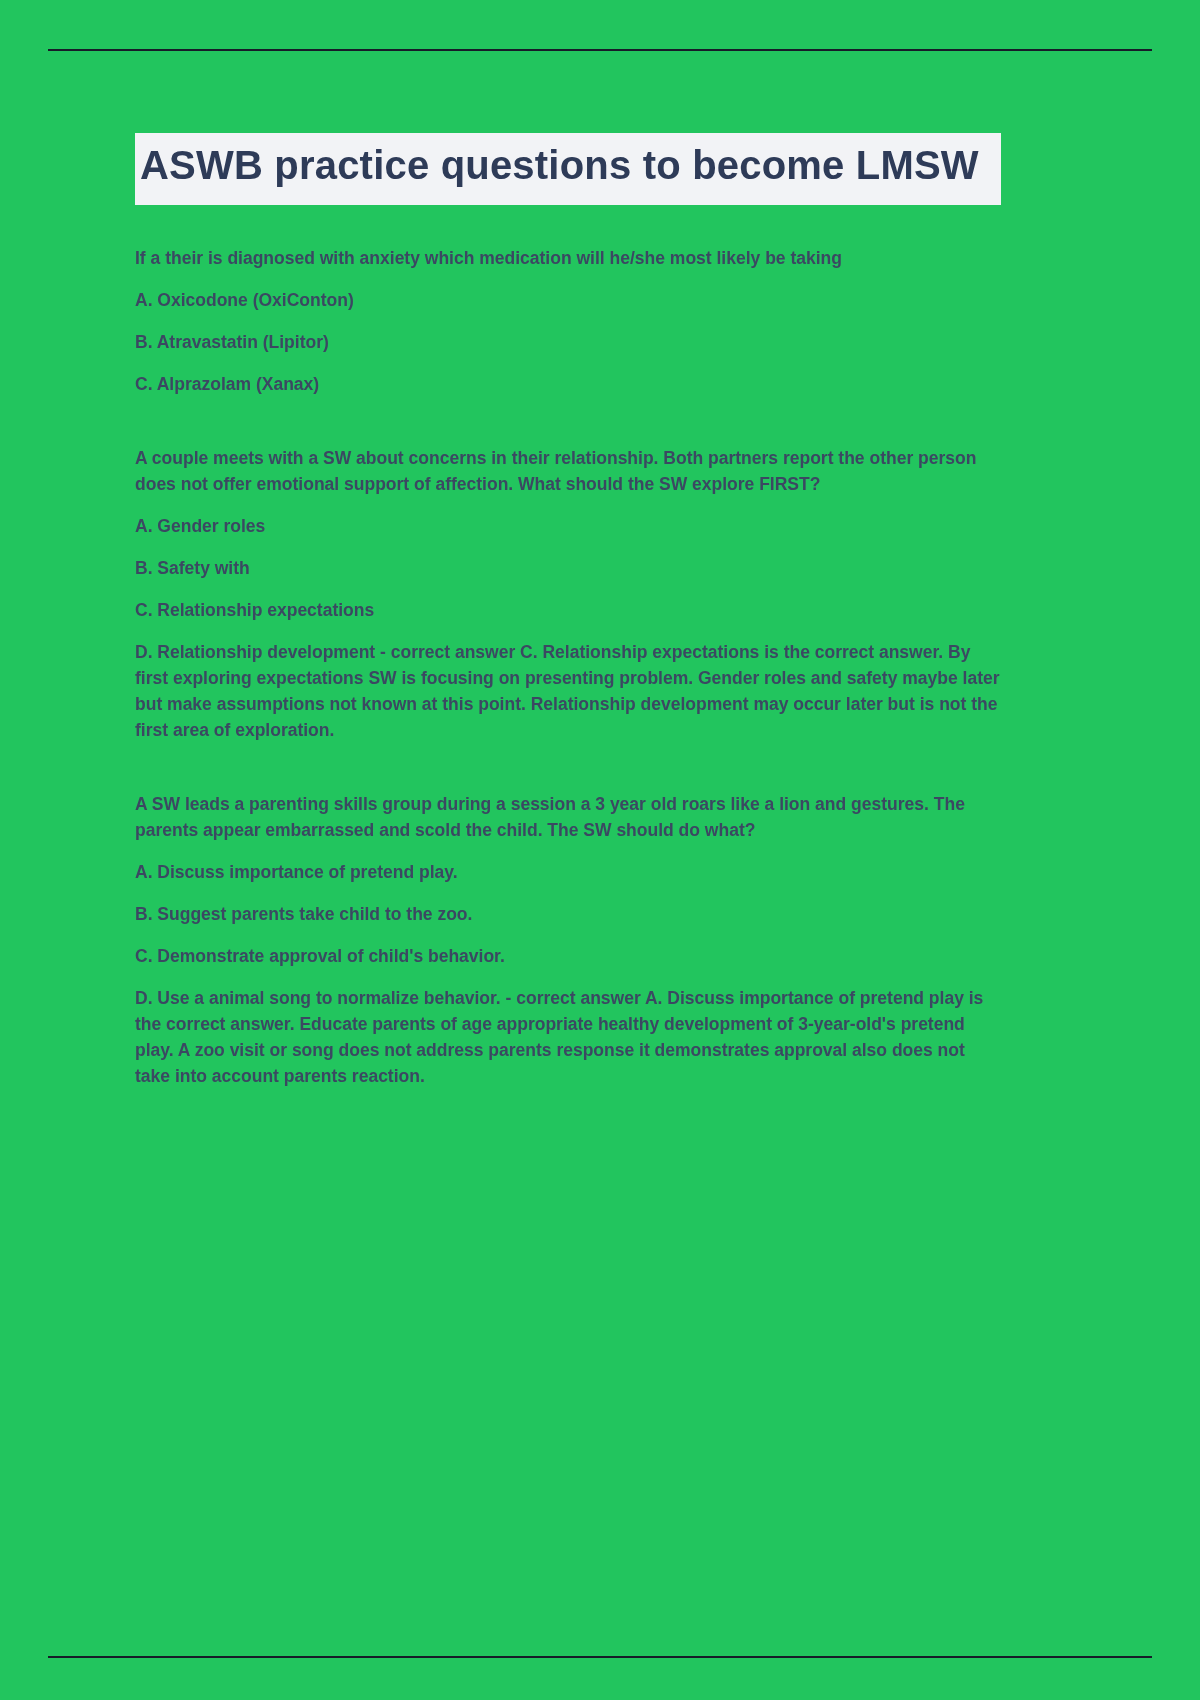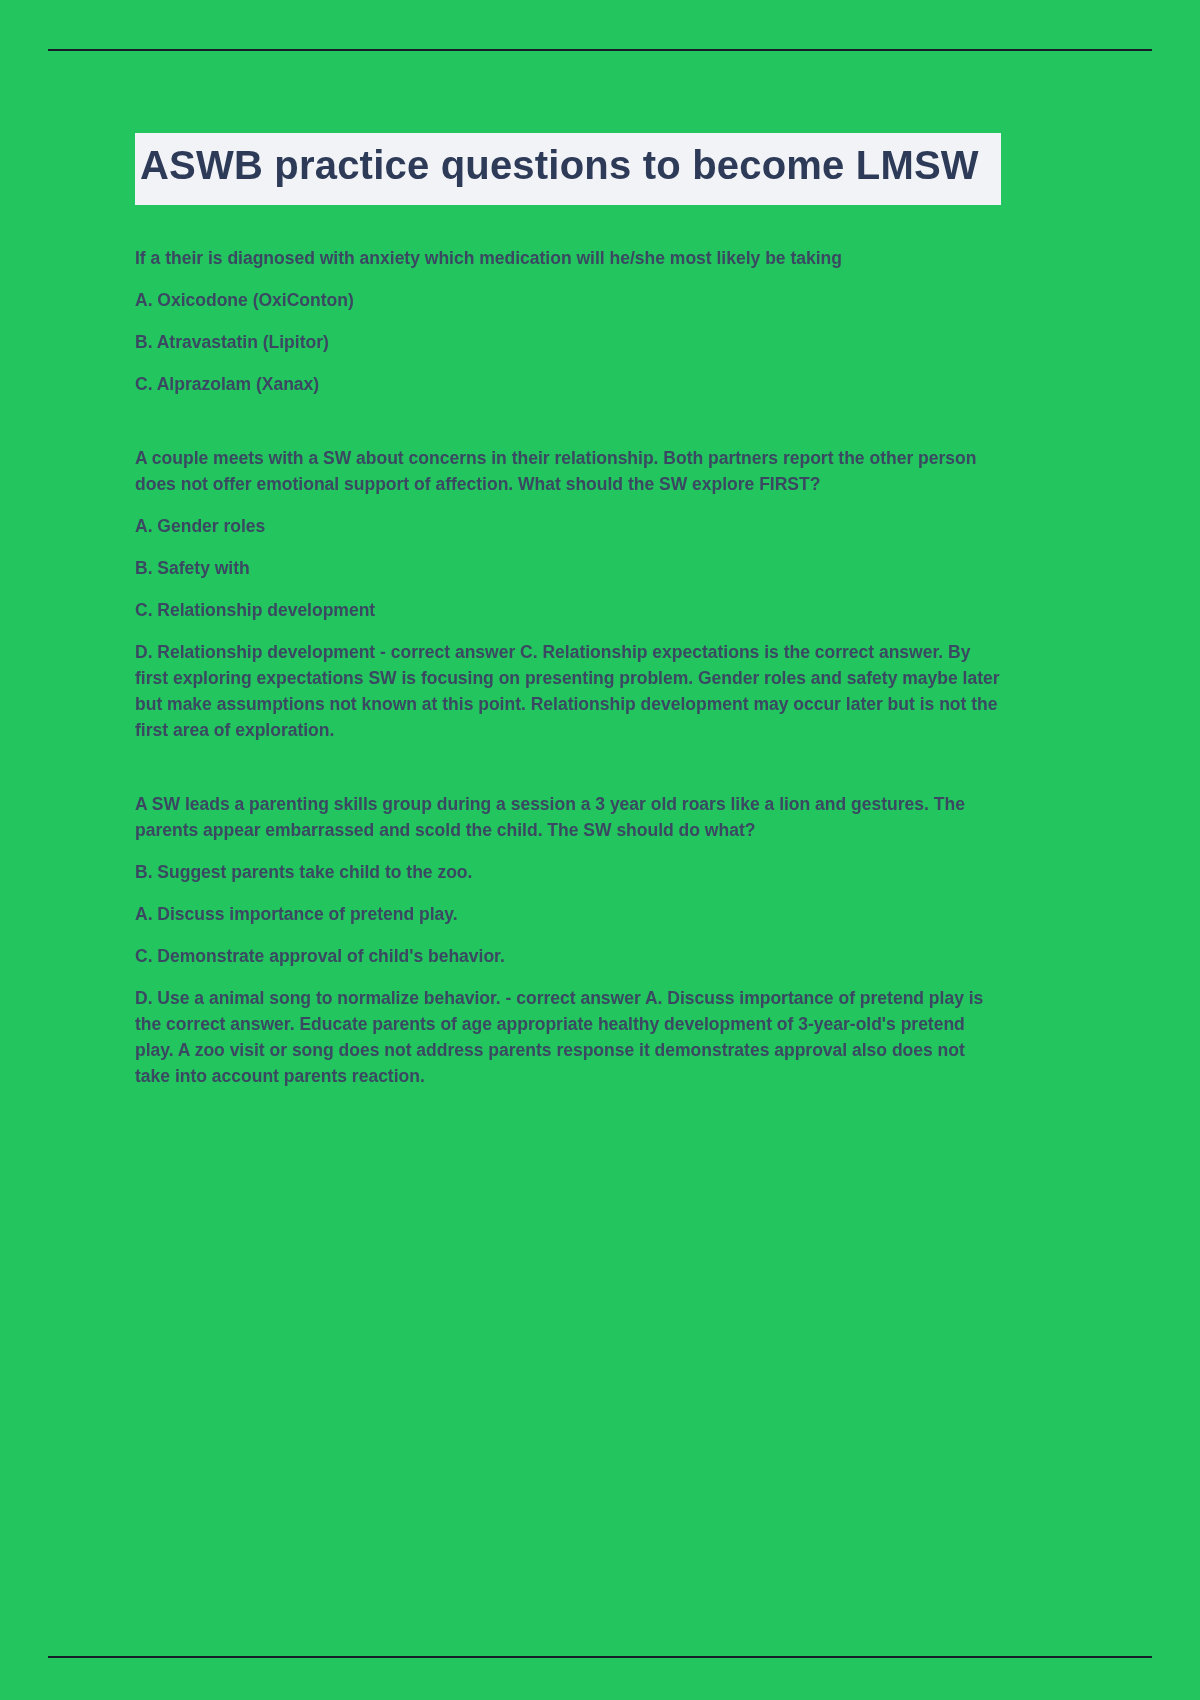--- a/index.html
+++ b/index.html
@@ -74,30 +74,30 @@
             <p>B. Atravastatin (Lipitor)</p>
             <p>C. Alprazolam (Xanax)</p>
           </div>
   </div>
 
   <div class="question">
     <p>A couple meets with a SW about concerns in their relationship. Both partners report the other person does not offer emotional support of affection. What should the SW explore FIRST?</p>
     <div>
             <p>A. Gender roles</p>
             <p>B. Safety with</p>
-            <p>C. Relationship development</p>
+            <p>C. Relationship expectations</p>
             <p>D. Relationship development - correct answer C. Relationship expectations is the correct answer. By first exploring expectations SW is focusing on presenting problem. Gender roles and safety maybe later but make assumptions not known at this point. Relationship development may occur later but is not the first area of exploration.</p>
           </div>
   </div>
 
   <div class="question">
     <p>A SW leads a parenting skills group during a session a 3 year old roars like a lion and gestures. The parents appear embarrassed and scold the child. The SW should do what?</p>
     <div>
+            <p>A. Discuss importance of pretend play.</p>
             <p>B. Suggest parents take child to the zoo.</p>
-            <p>A. Discuss importance of pretend play.</p>
             <p>C. Demonstrate approval of child's behavior.</p>
             <p>D. Use a animal song to normalize behavior. - correct answer A. Discuss importance of pretend play is the correct answer. Educate parents of age appropriate healthy development of 3-year-old's pretend play. A zoo visit or song does not address parents response it demonstrates approval also does not take into account parents reaction.</p>
           </div>
   </div>
 </div>
   </div>
 
   <div class="rule bottom"></div>
 </div>
 

